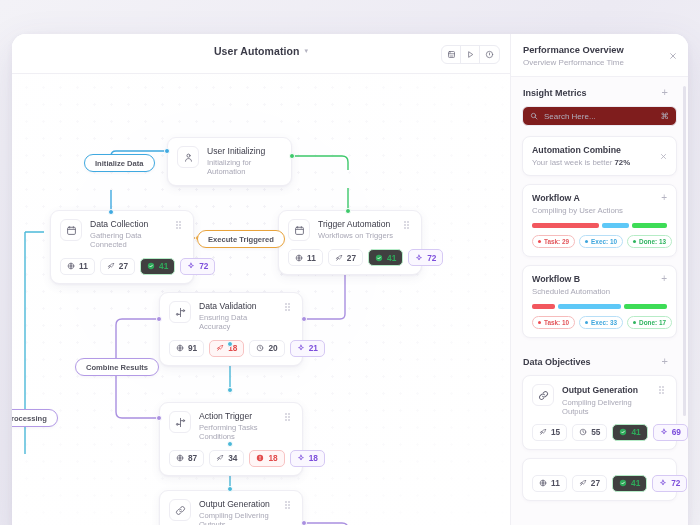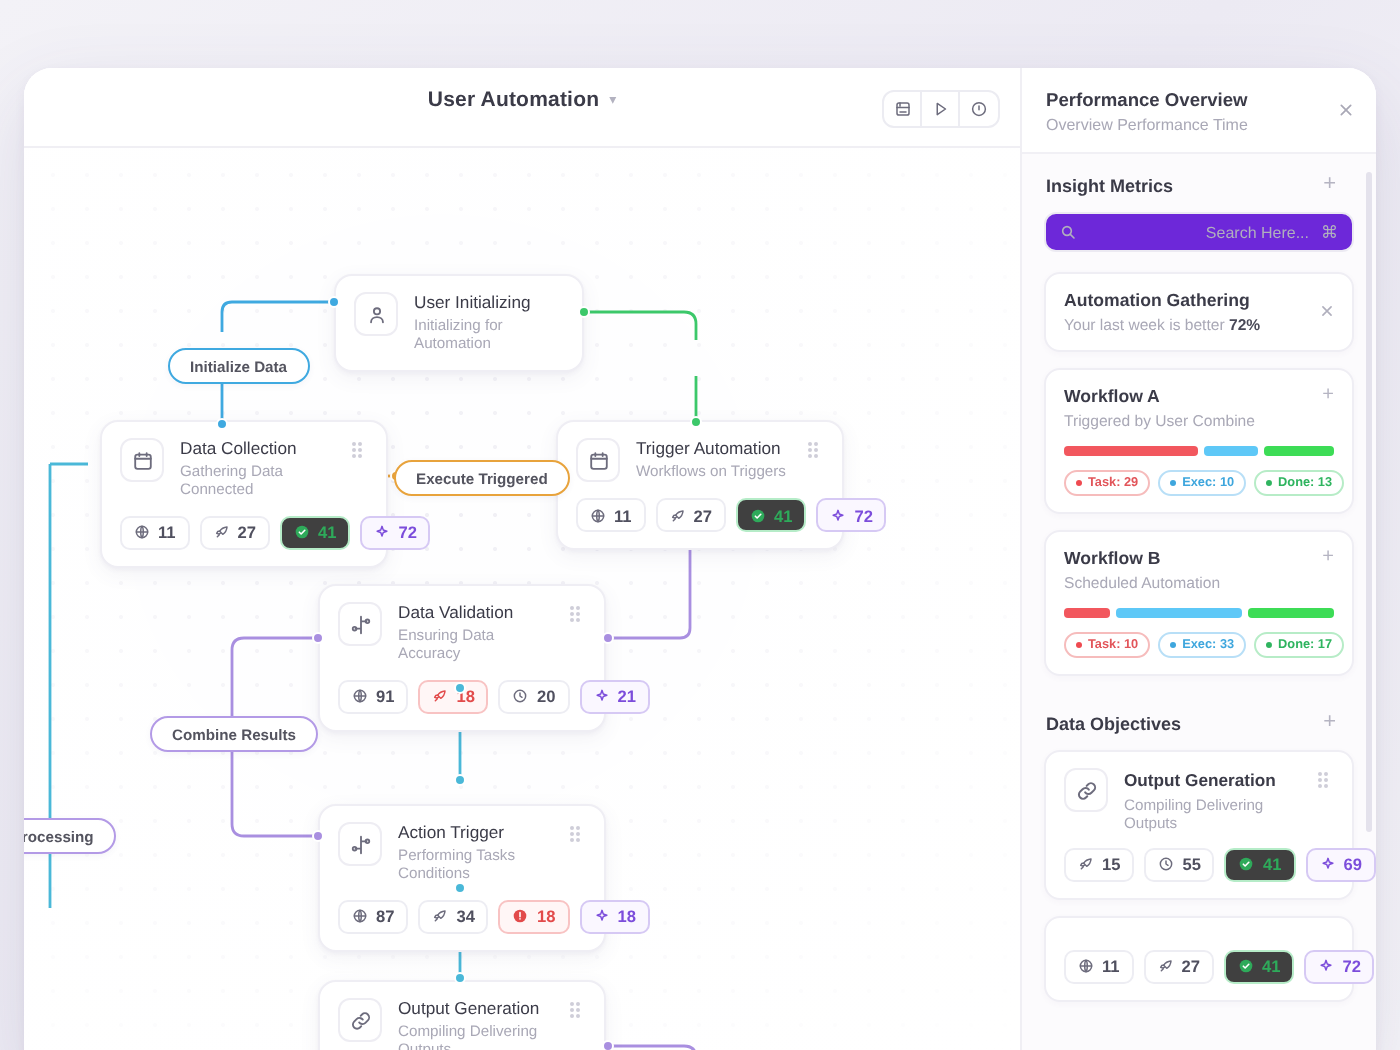--- a/index.html
+++ b/index.html
@@ -127,22 +127,22 @@
 
   .p-sec {
     display:flex; align-items:flex-end; justify-content:space-between;
     padding: 10px 20px 8px 12px;
   }
   .p-sec-title { font-size:9px; font-weight:700; color:#3b3b48; }
   .p-plus { color:#b5b4c2; font-size:11px; line-height:1; cursor:pointer; font-weight:400;}
 
   .searchbox {
     margin: 0 11px 10px 11px; height: 20px;
-    border:1px solid #eceaf2; border-radius:6px; background:#6d28d9;
-    display:flex; align-items:center; gap:6px; padding: 0 7px; text-align: right;
+    border:1px solid #eceaf2; border-radius:6px; background:#7f1d1d;
+    display:flex; align-items:center; gap:6px; padding: 0 7px;
   }
   .search-ph { flex:1 1 auto; font-size:8px; color:#b0afbd;}
   .kbd { font-size:8.5px; color:#b0afbd;}
 
   .card {
     margin: 0 11px 8px 11px; background:#fff; border:1px solid #efeef4;
     border-radius:8px; padding: 8px 9px; position:relative;
     box-shadow: 0 1px 3px rgba(90,80,130,.04);
   }
   .card-title { font-size:8.8px; font-weight:700; color:#3b3b48;}
@@ -228,21 +228,21 @@
     <div class="dot" style="left:263px;top:201px;background:#e8a33c;"></div>
     <div class="dot" style="left:289px;top:282px;background:#a98fe0;"></div>
     <div class="dot" style="left:144px;top:282px;background:#a98fe0;"></div>
     <div class="dot" style="left:144px;top:381px;background:#a98fe0;"></div>
     <div class="dot" style="left:215px;top:307px;background:#4ab8d8;"></div>
     <div class="dot" style="left:215px;top:353px;background:#4ab8d8;"></div>
     <div class="dot" style="left:215px;top:407px;background:#4ab8d8;"></div>
     <div class="dot" style="left:215px;top:452px;background:#4ab8d8;"></div>
     <div class="dot" style="left:289px;top:486px;background:#a98fe0;"></div>
 
-    <div class="pill blue" style="left:72px;top:140px;">Initialize Data</div>
+    <div class="pill blue" style="left:72px;top:120px;">Initialize Data</div>
     <div class="pill amber" style="left:185px;top:196px;">Execute Triggered</div>
     <div class="pill violet" style="left:63px;top:324px;">Combine Results</div>
     <div class="pill violet" style="left:-26px;top:375px;">ct Processing</div>
 
     <div class="node" style="left:155px;top:103px;width:125px;">
       <div class="node-head">
         <div class="node-ico">
           <svg width="11" height="11" viewBox="0 0 24 24" fill="none" stroke="#6d6c7d" stroke-width="2" stroke-linecap="round">
               <circle cx="12" cy="8" r="3.4"></circle>
               <path d="M5.5 20c0-3.6 2.9-5.6 6.5-5.6s6.5 2 6.5 5.6"></path>
@@ -542,33 +542,33 @@
     <div class="searchbox">
       <svg width="8" height="8" viewBox="0 0 24 24" fill="none" stroke="#b0afbd" stroke-width="2.4" stroke-linecap="round">
           <circle cx="10.5" cy="10.5" r="6.5"></circle>
           <path d="M15.5 15.5L21 21"></path>
         </svg>
       <span class="search-ph">Search Here...</span>
       <span class="kbd">⌘</span>
     </div>
 
     <div class="card">
-      <div class="card-title">Automation Gathering</div>
+      <div class="card-title">Automation Combine</div>
       <div class="card-sub"><span>Your last week is better </span><b>72%</b></div>
       <span class="card-x">
         <svg width="7" height="7" viewBox="0 0 24 24" stroke="#b0afbd" stroke-width="2.8" stroke-linecap="round">
             <path d="M5 5l14 14M19 5L5 19"></path>
           </svg>
       </span>
     </div>
 
     <div id="workflow-cards">
         <div class="card">
     <div class="card-title">Workflow A</div>
-    <div class="card-sub">Triggered by User Combine</div>
+    <div class="card-sub">Compiling by User Actions</div>
     <span class="card-plus">+</span>
     <div class="bar">
             <span style="flex:52 1 0;background:#f2575e;"></span>
             <span style="flex:21 1 0;background:#5ec8f7;"></span>
             <span style="flex:27 1 0;background:#3ddc56;"></span>
           </div>
     <div class="chips">
             <span class="chip red">
               <span class="cd" style="background:#ef4a50"></span>
               <span>Task: 29</span>

